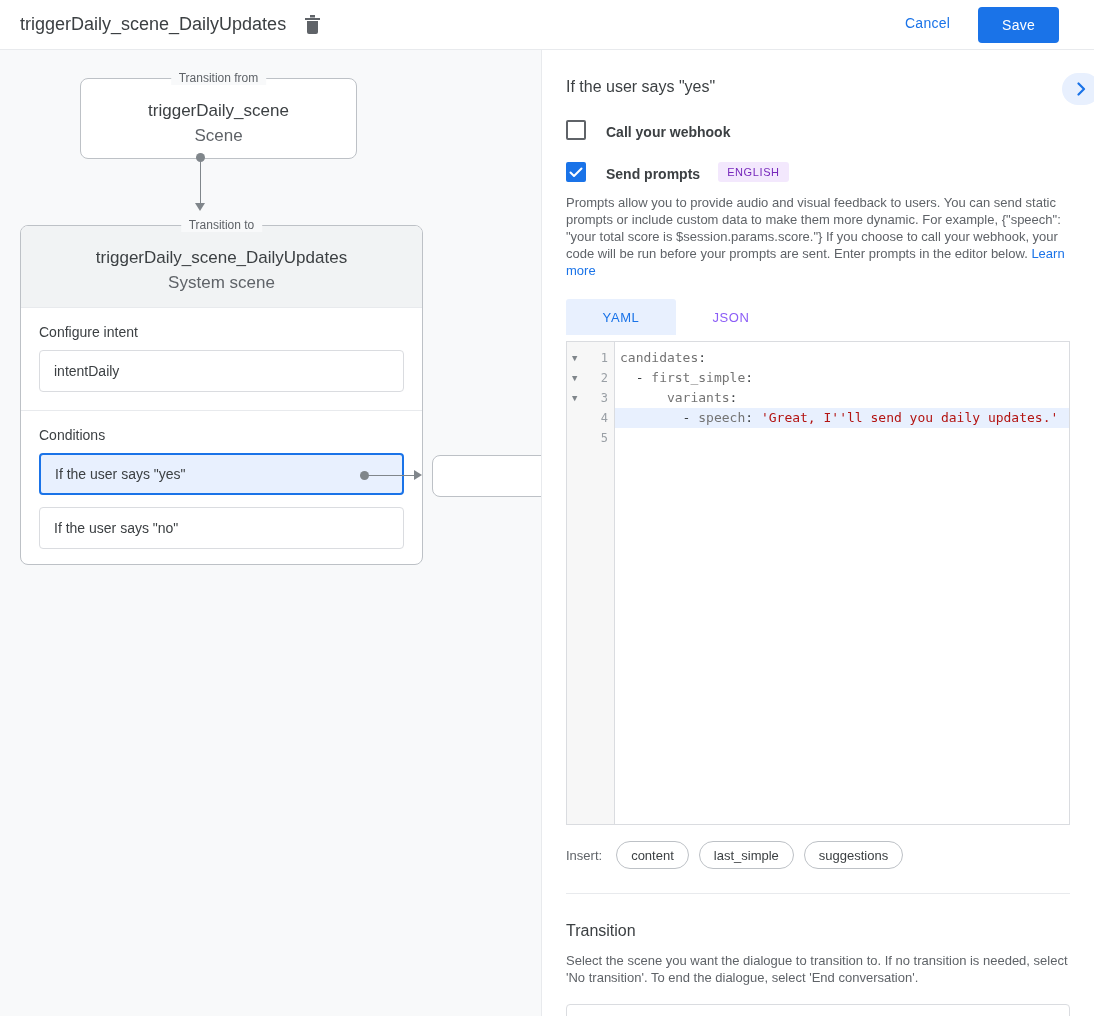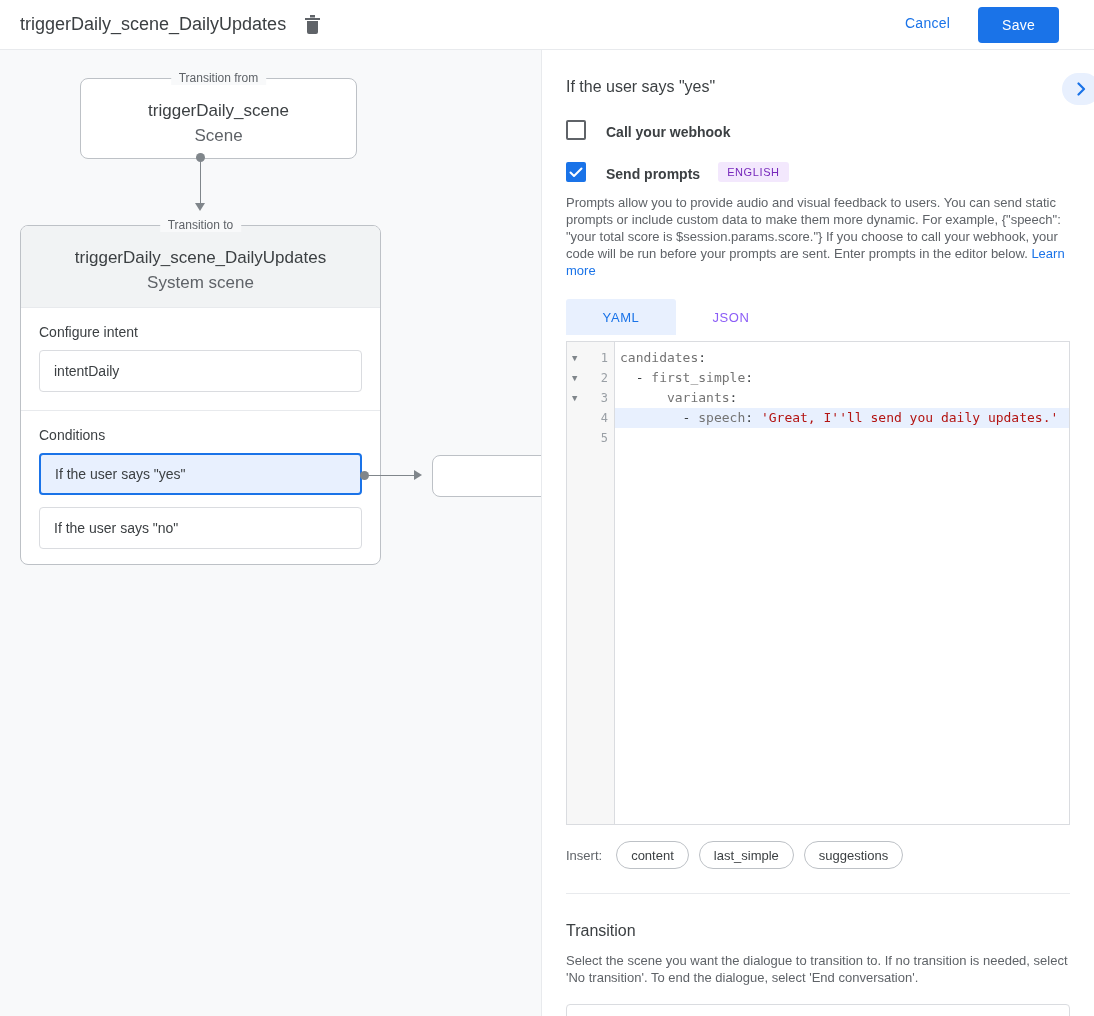--- a/index.html
+++ b/index.html
@@ -73,21 +73,21 @@
   }
   .conn-line-h { position:absolute; height:1px; background:#80868b; }
   .conn-arrow-right {
     position:absolute; width:0; height:0;
     border-top:5px solid transparent; border-bottom:5px solid transparent;
     border-left:8px solid #80868b;
   }
 
   
   #tt-box {
-    left:20px; top:175px; width:361px; height:340px; background:#fff;
+    left:20px; top:175px; width:403px; height:340px; background:#fff;
     border:1px solid #bdc1c6; border-radius:8px; position:absolute;
   }
   .tt-header {
     background:#f1f3f4; border-radius:7px 7px 0 0; padding:22px 0 14px;
     border-bottom:1px solid #e8eaed;
   }
   .tt-section { padding:16px 18px 18px; }
   .tt-section + .tt-section { border-top:1px solid #e8eaed; }
   .section-label { font-size:14px; color:#3c4043; margin-bottom:10px; }
   .intent-box {

